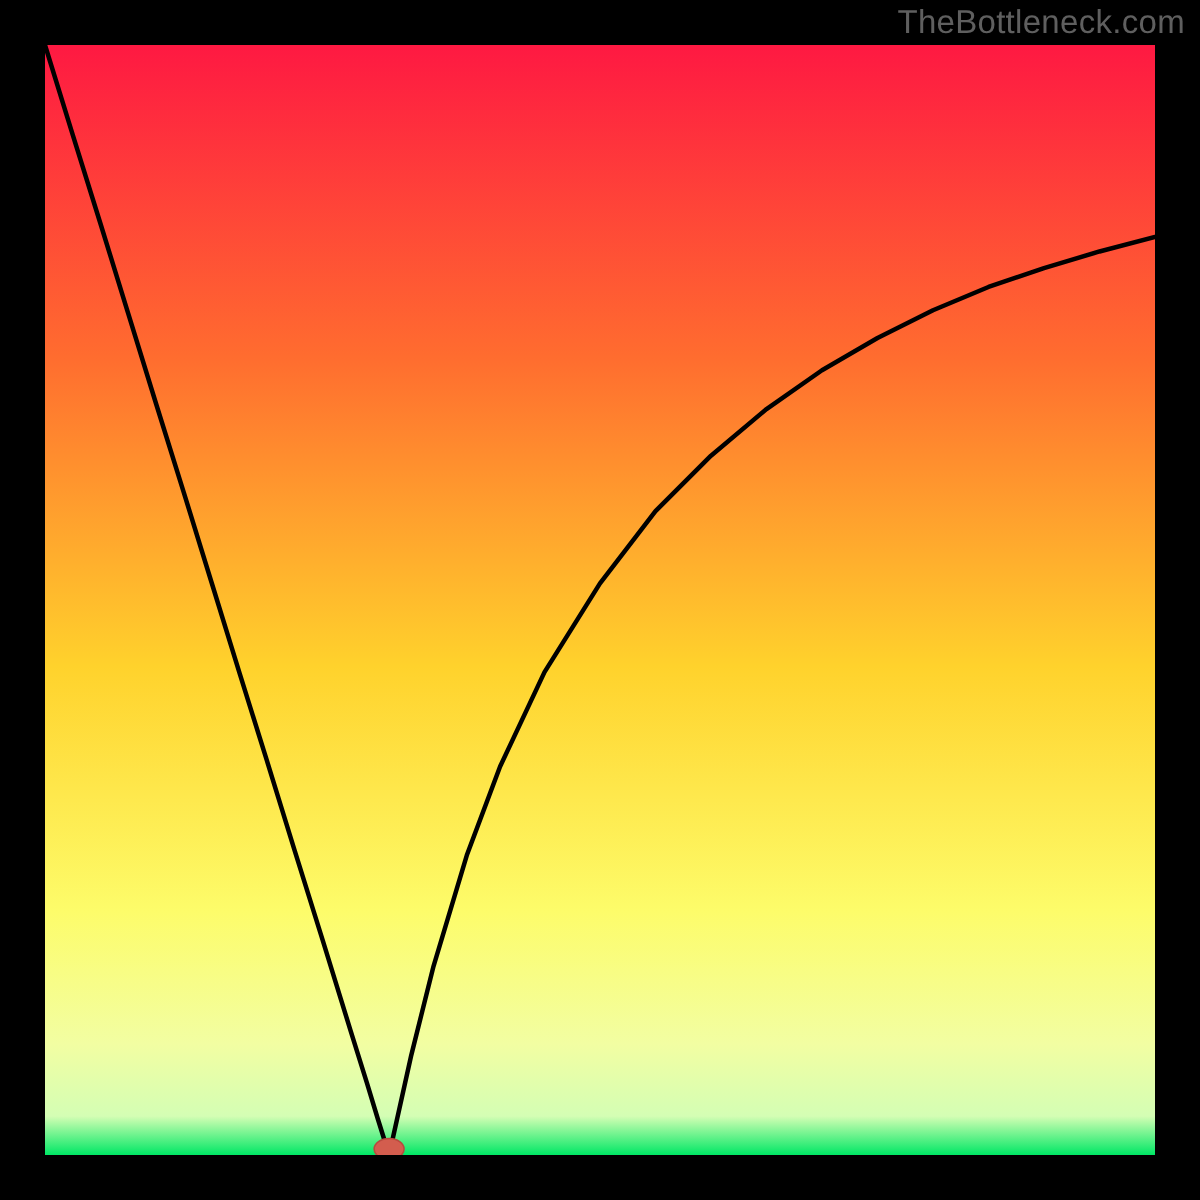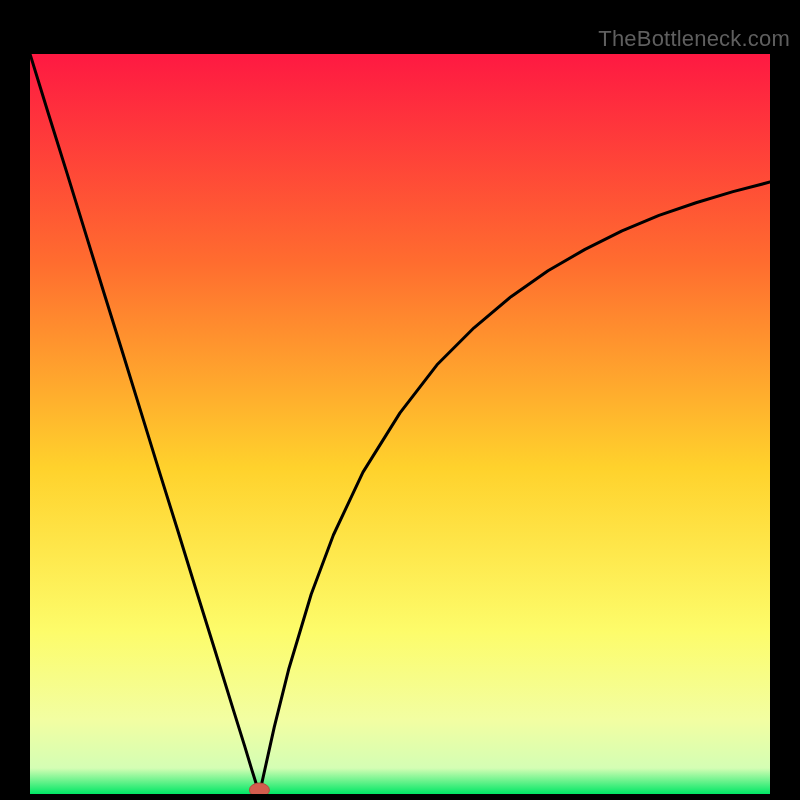--- a/index.html
+++ b/index.html
@@ -9,21 +9,20 @@
     height: 800px;
     overflow: hidden;
     background: #000;
     font-family: Arial, Helvetica, sans-serif;
   }
   .frame {
     position: relative;
     width: 800px;
     height: 564px;
     background: #000;
-    margin-top: 24px;
   }
   .watermark {
     position: absolute;
     top: 2px;
     right: 10px;
     color: #5f5f5f;
     font-size: 22px;
     font-weight: 500;
     letter-spacing: 0.2px;
     user-select: none;

